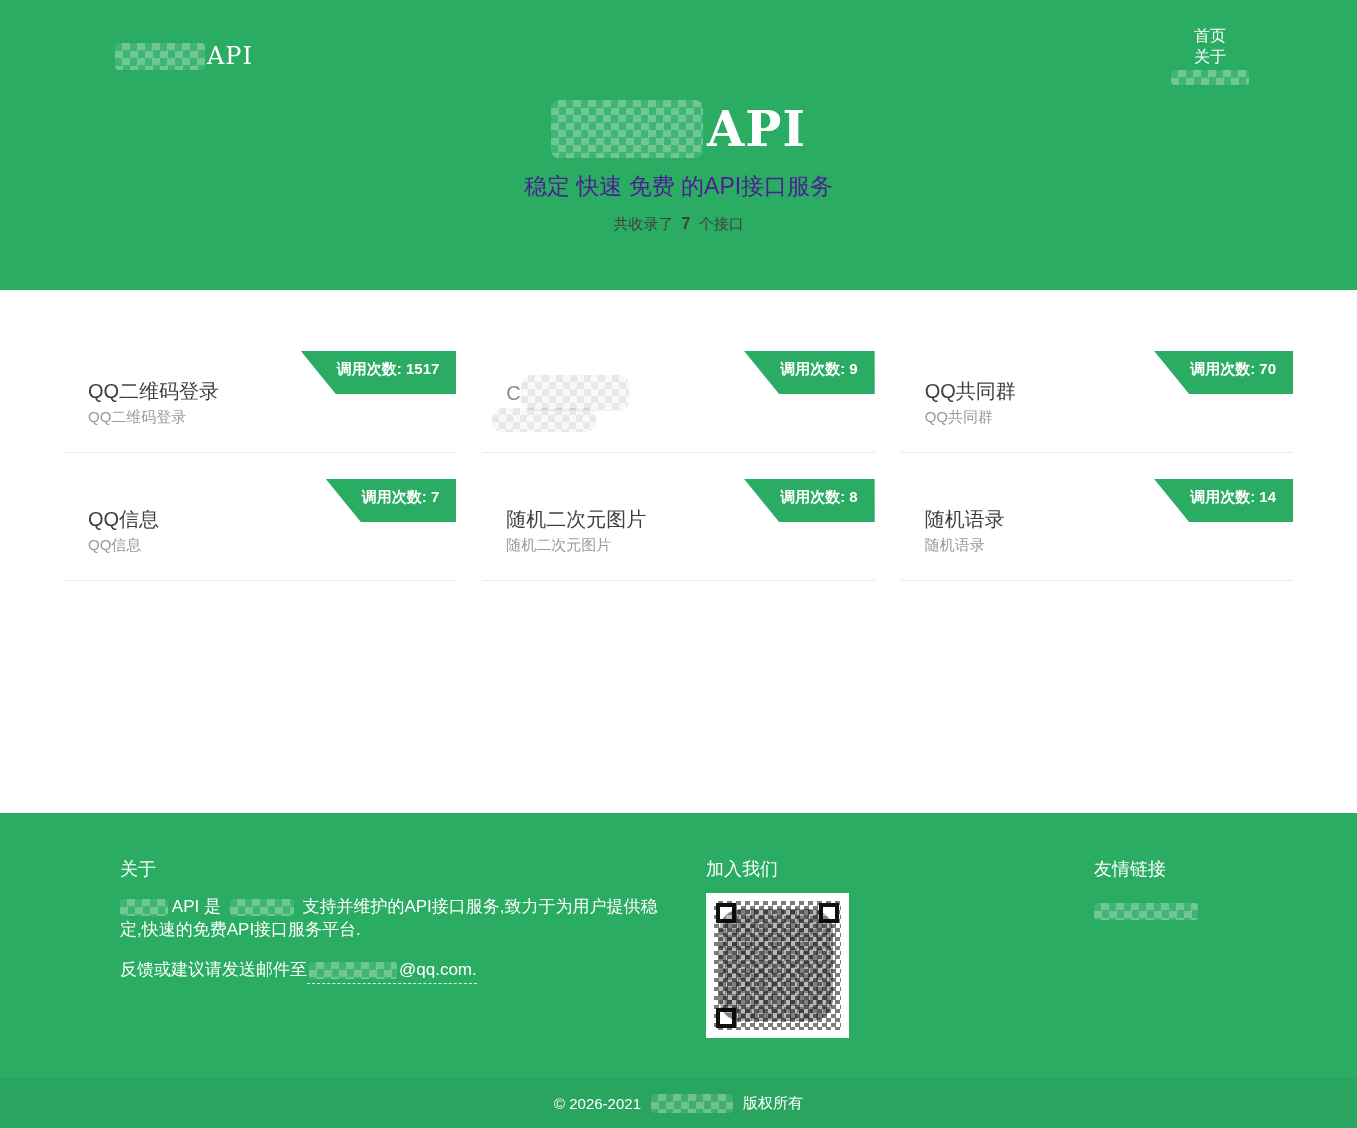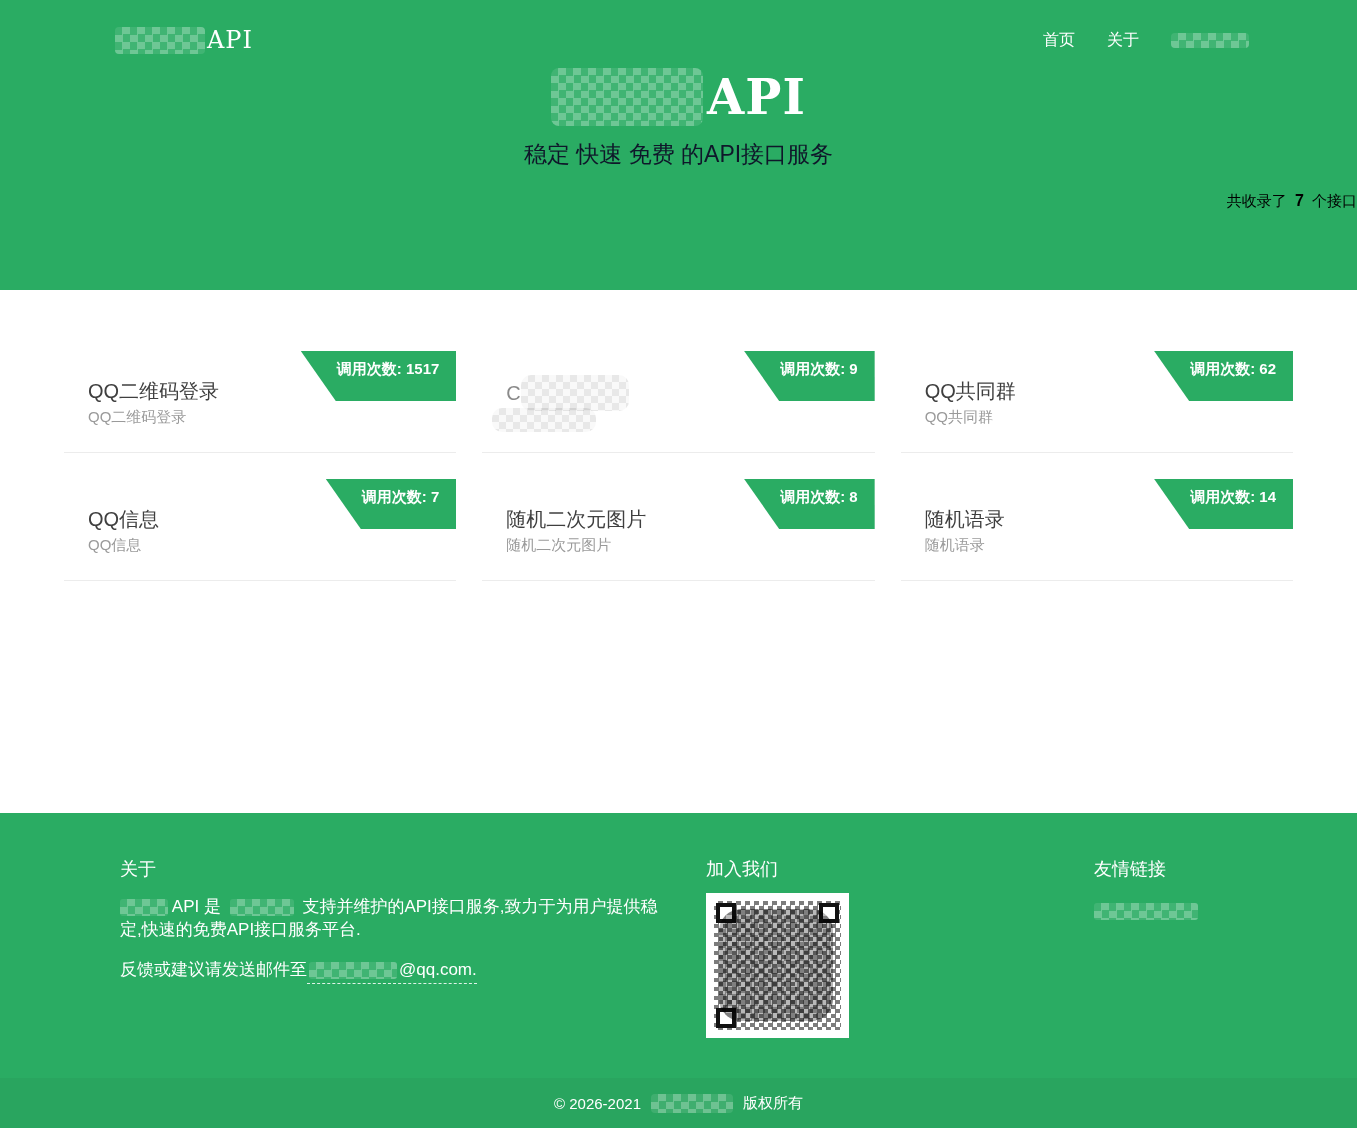--- a/index.html
+++ b/index.html
@@ -17,37 +17,37 @@
       background-image:repeating-conic-gradient(rgba(255,255,255,.32) 0% 25%, rgba(255,255,255,.10) 0% 50%);
       background-size:15px 15px;}
   .px-lt{background-image:repeating-conic-gradient(rgba(0,0,0,.09) 0% 25%, rgba(0,0,0,.025) 0% 50%);
       background-size:14px 14px;}
   .px-qr{background-image:repeating-conic-gradient(rgba(0,0,0,.50) 0% 25%, rgba(0,0,0,.28) 0% 50%);
       background-size:13px 13px;}
   
   .topbar{display:flex;align-items:center;justify-content:space-between;padding:26px 108px 0 115px;}
   .logo{display:flex;align-items:center;color:#fff;font-size:24px;letter-spacing:1px;font-family:"DejaVu Serif","Liberation Serif",serif;}
   .logo .px{width:90px;height:27px;margin-right:2px;}
-  .nav{display:flex;align-items:center;gap:32px;color:#fff;font-size:16px;}
+  .nav{display:flex;align-items:center;color:#fff;font-size:16px;flex-direction:column;}
   .nav a{color:#fff;text-decoration:none;cursor:pointer;}
   .nav .px{width:78px;height:15px;}
   
   .hero-center{text-align:center;}
   .hero-title{margin-top:14px;display:flex;align-items:center;justify-content:center;color:#fff;}
   .hero-title .px{width:152px;height:58px;margin-right:4px;border-radius:8px;}
   .hero-title .big{font-size:48px;font-weight:bold;letter-spacing:1px;font-family:"DejaVu Serif","Liberation Serif",serif;}
-  .hero-sub{margin-top:13px;color:#0f172a;font-size:23px;}
-  .hero-count{margin-top:22px;color:#000000;font-size:15px;text-align:right;}
+  .hero-sub{margin-top:13px;color:#4c1d95;font-size:23px;}
+  .hero-count{margin-top:13px;color:#404040;font-size:15px;}
   .hero-count b{font-size:16px;margin:0 4px;}
   
   .main{height:523px;box-sizing:border-box;}
   .grid{margin:0 64px;padding-top:61px;display:grid;grid-template-columns:repeat(3,1fr);column-gap:26px;row-gap:26px;}
   .card{position:relative;height:101px;border-bottom:1px solid #ececec;cursor:pointer;}
   .ribbon{position:absolute;top:0;right:0;background:#2aac63;color:#fff;font-weight:bold;font-size:15px;
-          line-height:35px;height:50px;padding:0 17px 0 36px;white-space:nowrap;
+          line-height:35px;height:43px;padding:0 17px 0 36px;white-space:nowrap;
           clip-path:polygon(0 0,100% 0,100% 100%,35px 100%);}
   .card-title{padding:28px 0 0 24px;font-size:20px;color:#3f3f3f;line-height:24px;}
   .card-sub{padding:4px 0 0 24px;font-size:15px;color:#9a9a9a;line-height:20px;}
   .card .px-lt{border-radius:10px;}
   .t-block{width:142px;height:36px;margin:-6px 0;}
   .t-block2{width:108px;height:36px;margin:-6px 0;}
   .s-block{width:120px;height:24px;margin:-4px 0 -4px 4px;}
   .remnant{display:inline-block;vertical-align:middle;color:#8a8a8a;}
   
   .footer-inner{display:grid;grid-template-columns:556px 1fr 150px;padding:44px 113px 0 120px;column-gap:30px;}
@@ -109,21 +109,21 @@
     </div>
 
 
     <div class="card">
       <div class="ribbon">调用次数: 9</div>
       <div class="card-title"><span class="remnant">C</span><span class="px px-lt t-block2"></span></div>
       <div class="card-sub"><span class="px px-lt s-block" style="margin-left:-14px;width:104px;"></span></div>
     </div>
 
     <div class="card">
-      <div class="ribbon">调用次数: 62</div>
+      <div class="ribbon">调用次数: 70</div>
       <div class="card-title">QQ共同群</div>
       <div class="card-sub">QQ共同群</div>
     </div>
 
     <div class="card">
       <div class="ribbon">调用次数: 7</div>
       <div class="card-title">QQ信息</div>
       <div class="card-sub">QQ信息</div>
     </div>
 

